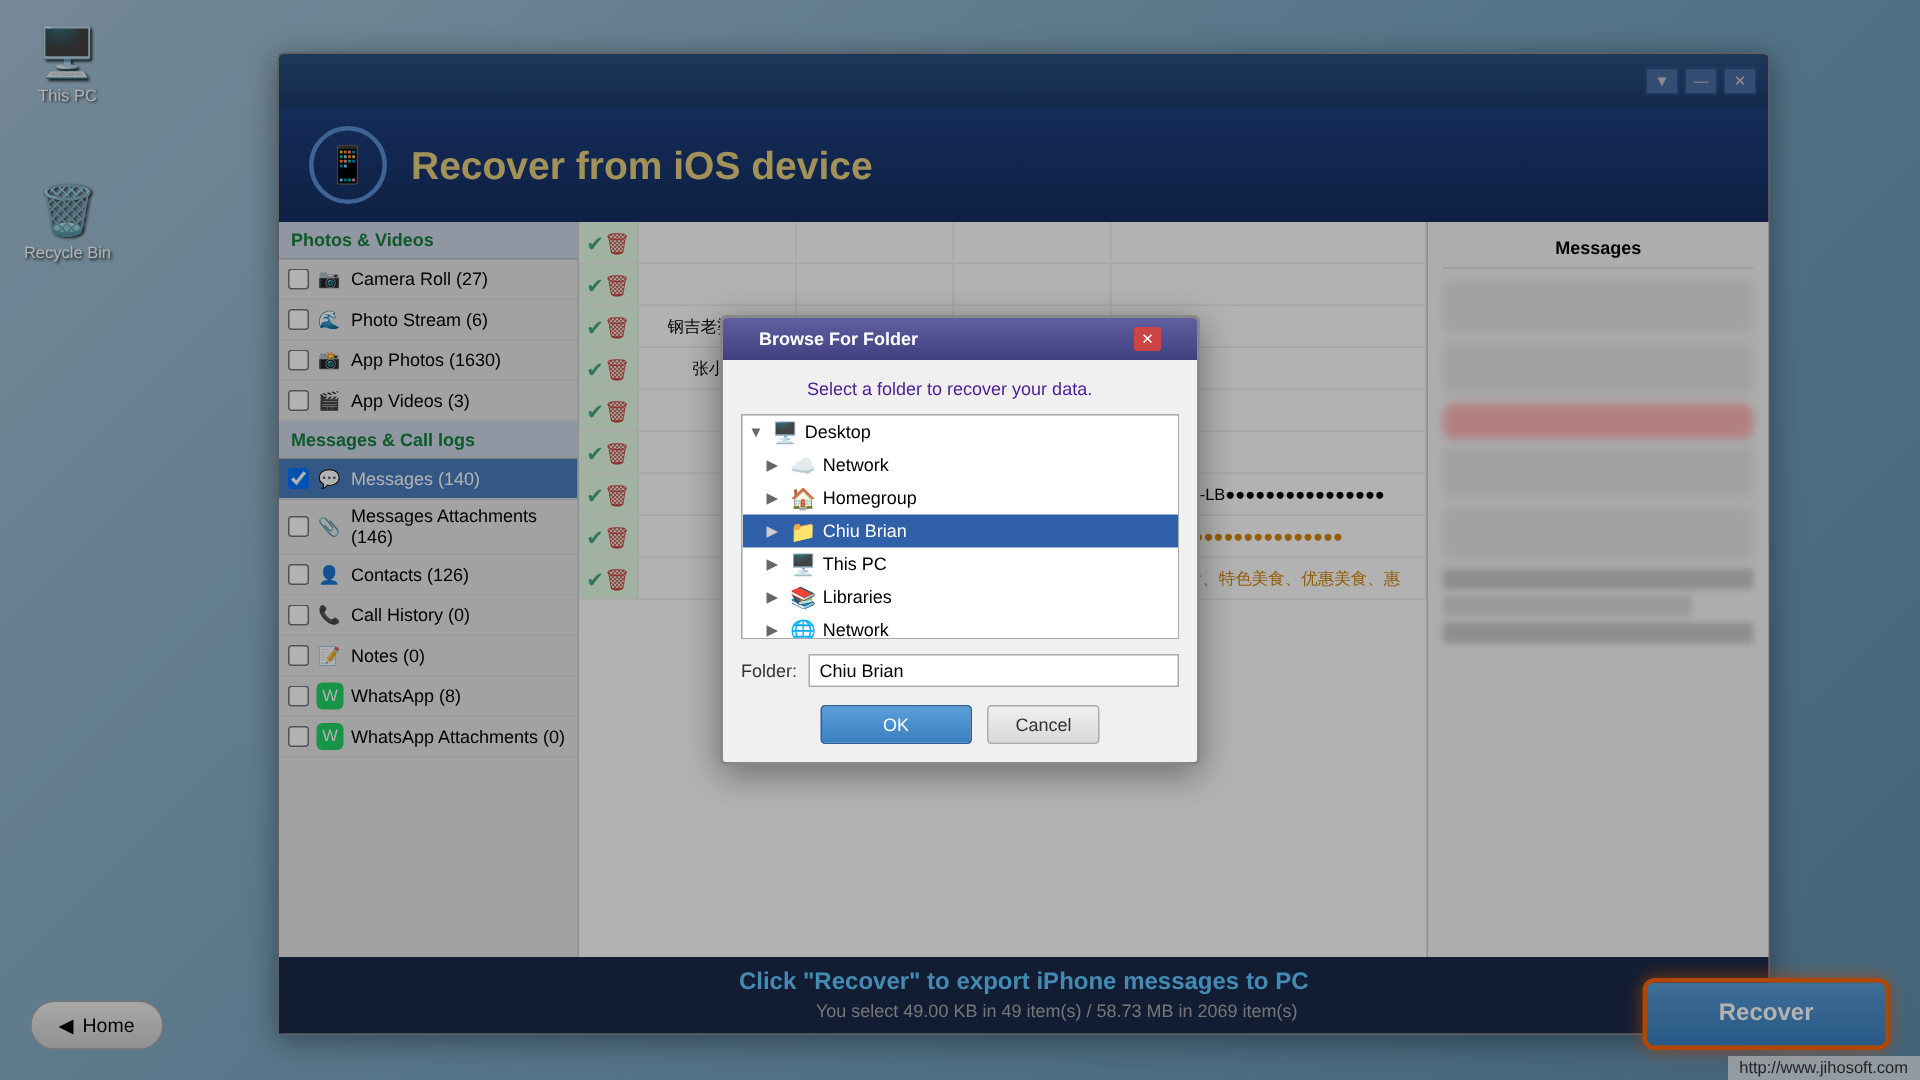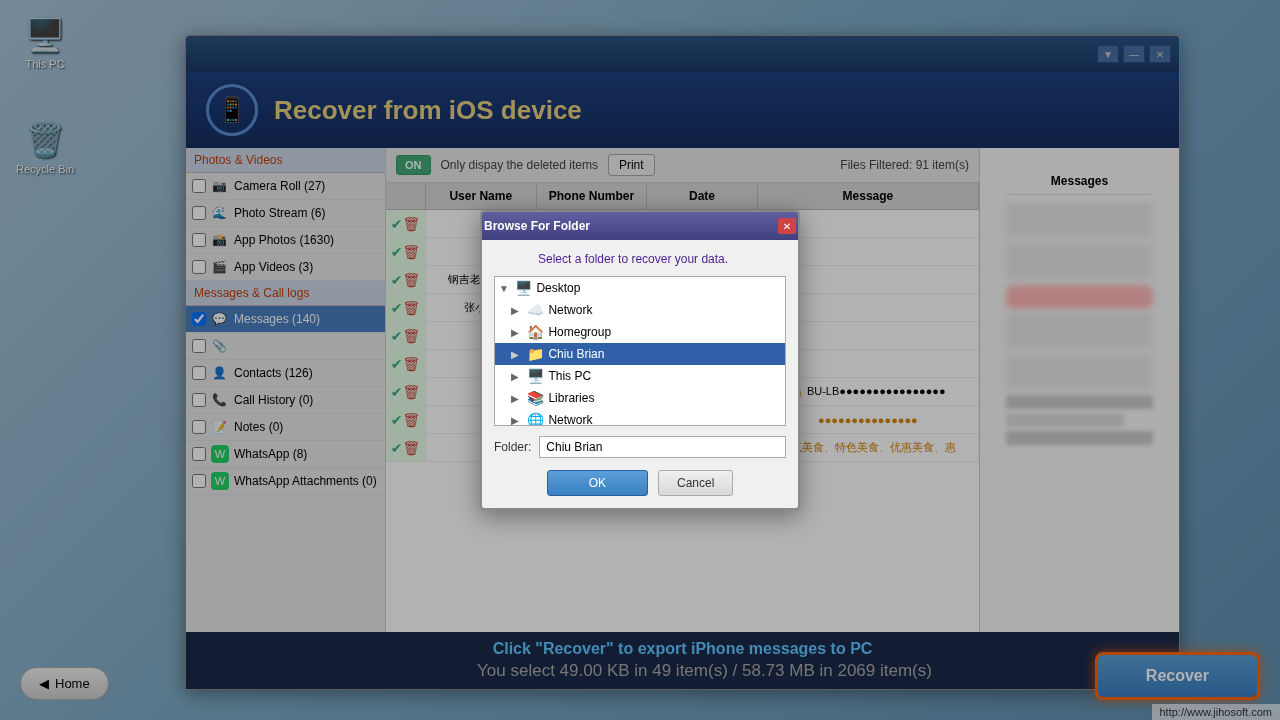--- a/index.html
+++ b/index.html
@@ -109,23 +109,23 @@
     .sidebar {
       width: 200px;
       background: #e8e8e8;
       border-right: 1px solid #ccc;
       overflow-y: auto;
       flex-shrink: 0;
     }
     .sidebar-section-header {
       background: #d0d8e8;
       padding: 5px 8px;
-      font-weight: normal;
-      font-size: 12px;
-      color: #c2410c;
+      font-weight: bold;
+      font-size: 12px;
+      color: #15803d;
       border-bottom: 1px solid #bbb;
     }
     .sidebar-item {
       display: flex;
       align-items: center;
       padding: 4px 6px;
       gap: 5px;
       cursor: pointer;
       border-bottom: 1px solid #ddd;
     }
@@ -232,24 +232,24 @@
       white-space: nowrap;
     }
     .table-cell.check-cell {
       background: #e8ffe8;
     }
     .checkmark { color: #4a8; font-size: 14px; }
     .trash-icon { color: #c44; font-size: 14px; }
 
     
     .right-panel {
-      width: 200px;
+      width: 228px;
       background: #f8f8f8;
       border-left: 1px solid #ccc;
-      padding: 26px;
+      padding: 10px;
       overflow-y: auto;
     }
     .right-panel-title {
       font-size: 12px;
       font-weight: bold;
       text-align: center;
       padding-bottom: 6px;
       border-bottom: 1px solid #ddd;
       margin-bottom: 8px;
     }
@@ -280,21 +280,21 @@
       align-items: center;
       gap: 3px;
     }
     .bottom-bar-main-text {
       color: #60c8ff;
       font-size: 16px;
       font-weight: bold;
     }
     .bottom-bar-sub-text {
       color: #aaa;
-      font-size: 17px;
+      font-size: 12px;
       margin-left: 44px;
     }
     .recover-btn {
       background: linear-gradient(180deg, #5a9fd8 0%, #3a7fc0 100%);
       color: white;
       border: 3px solid #ff6600;
       border-radius: 8px;
       padding: 12px 48px;
       font-size: 16px;
       font-weight: bold;
@@ -339,21 +339,21 @@
     .dialog {
       background: #f0f0f0;
       border: 2px solid #888;
       border-radius: 4px;
       width: 320px;
       box-shadow: 0 6px 24px rgba(0,0,0,0.4);
     }
     .dialog-titlebar {
       background: linear-gradient(180deg, #6060a0 0%, #404080 100%);
       color: white;
-      padding: 6px 2px;
+      padding: 6px 24px;
       display: flex;
       align-items: center;
       justify-content: space-between;
       font-size: 12px;
       font-weight: bold;
       border-radius: 2px 2px 0 0;
     }
     .dialog-close-btn {
       width: 18px;
       height: 16px;
@@ -507,20 +507,21 @@
         <div class="sidebar-section-header">Messages &amp; Call logs</div>
 
         <div class="sidebar-item selected">
           <input type="checkbox" checked="" style="">
           <span class="sidebar-item-icon">💬</span>
           <span class="sidebar-item-text">Messages (140)</span>
         </div>
         <div class="sidebar-item">
           <input type="checkbox" style="">
           <span class="sidebar-item-icon">📎</span>
+          <span class="sidebar-item-text">Messages Attachments (146)</span>
         </div>
         <div class="sidebar-item">
           <input type="checkbox" style="">
           <span class="sidebar-item-icon">👤</span>
           <span class="sidebar-item-text">Contacts (126)</span>
         </div>
         <div class="sidebar-item">
           <input type="checkbox" style="">
           <span class="sidebar-item-icon">📞</span>
           <span class="sidebar-item-text">Call History (0)</span>
@@ -537,34 +538,21 @@
         </div>
         <div class="sidebar-item">
           <input type="checkbox" style="">
           <span class="sidebar-item-icon" style="background:#25d366;border-radius:4px;color:white;font-size:11px;width:18px;height:18px;display:flex;align-items:center;justify-content:center;">W</span>
           <span class="sidebar-item-text">WhatsApp Attachments (0)</span>
         </div>
       </div>
 
       <div class="content-area">
 
-        <div class="toolbar">
-          <span class="toggle-on">ON</span>
-          <span class="toolbar-label">Only dispay the deleted items</span>
-          <button class="print-btn">Print</button>
-          <span class="files-count">Files Filtered: 91 item(s)</span>
-        </div>
-
-        <div class="table-header">
-          <div class="table-header-cell"></div>
-          <div class="table-header-cell">User Name</div>
-          <div class="table-header-cell">Phone Number</div>
-          <div class="table-header-cell">Date</div>
-          <div class="table-header-cell">Message</div>
-        </div>
+
 
         <div class="table-body">
 
           <div class="table-row">
             <div class="table-cell check-cell">
                 <span class="checkmark">✔</span> 
                 <span class="trash-icon">🗑</span>
               </div>
             <div class="table-cell"></div>
             <div class="table-cell"></div>

